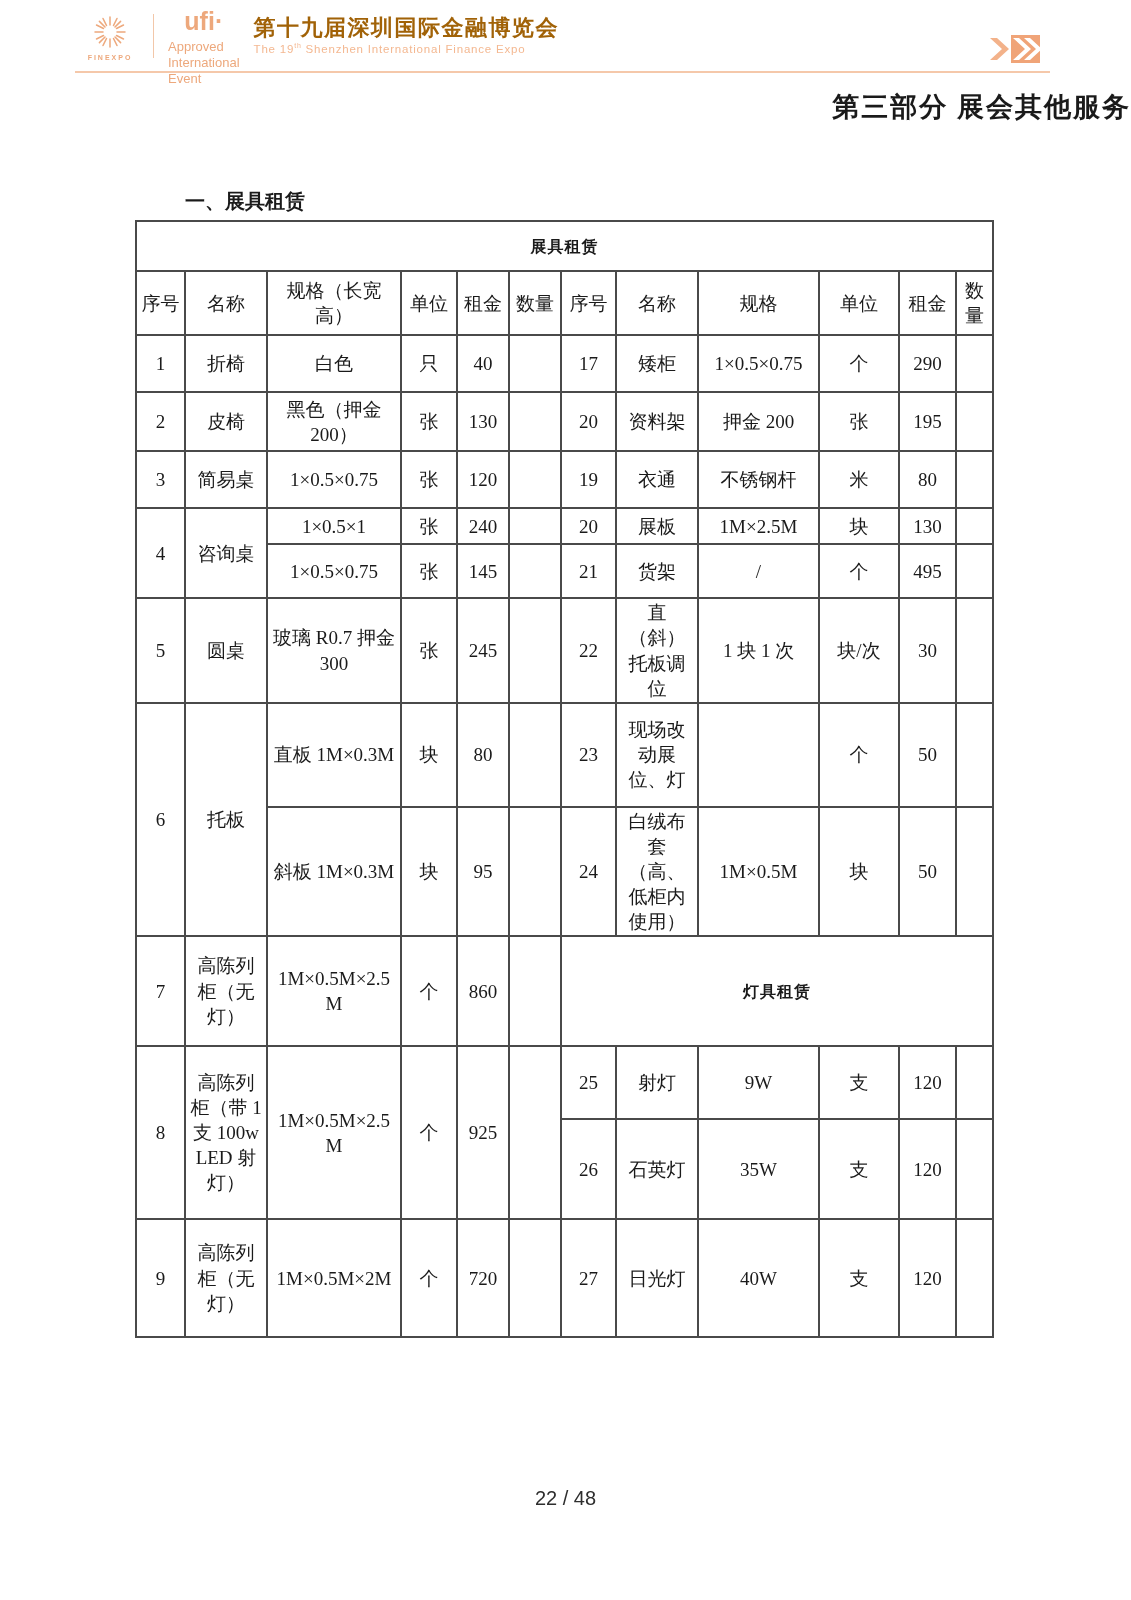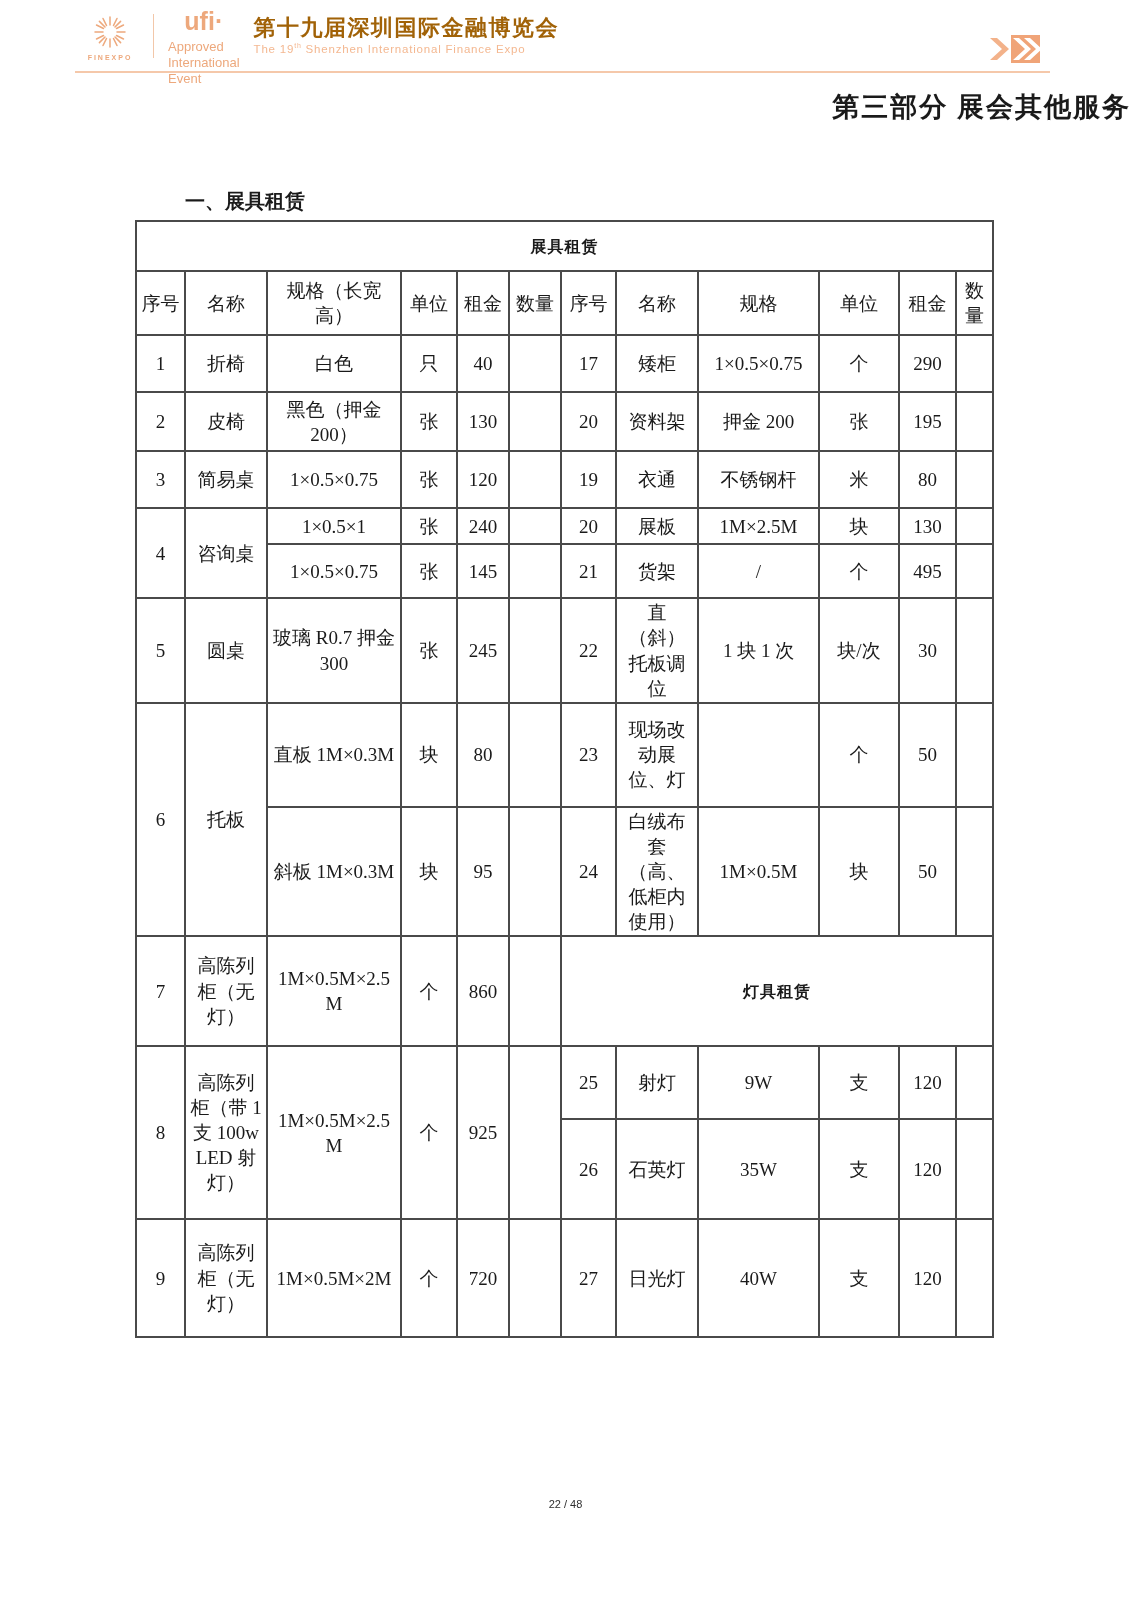--- a/index.html
+++ b/index.html
@@ -52,21 +52,21 @@
     margin-left:135px;border-collapse:collapse;table-layout:fixed;width:859px;
   }
   table.rental td{
     border:2px solid #4a4a4a;text-align:center;vertical-align:middle;
     font-size:19px;line-height:1.32;padding:1px 4px;word-break:break-word;
   }
   table.rental td.b{font-weight:bold;font-size:16px;letter-spacing:1px;}
   
   .footer{
     position:absolute;left:0;bottom:90px;width:100%;text-align:center;
-    font-family:"Liberation Sans","DejaVu Sans",sans-serif;font-size:11px;color:#2e2e2e;
+    font-family:"Liberation Sans","DejaVu Sans",sans-serif;font-size:20px;color:#2e2e2e;
   }
 </style>
 </head>
 <body>
 
 <div class="page">
 
   <div class="hdr">
 
     <div class="finexpo-block">

